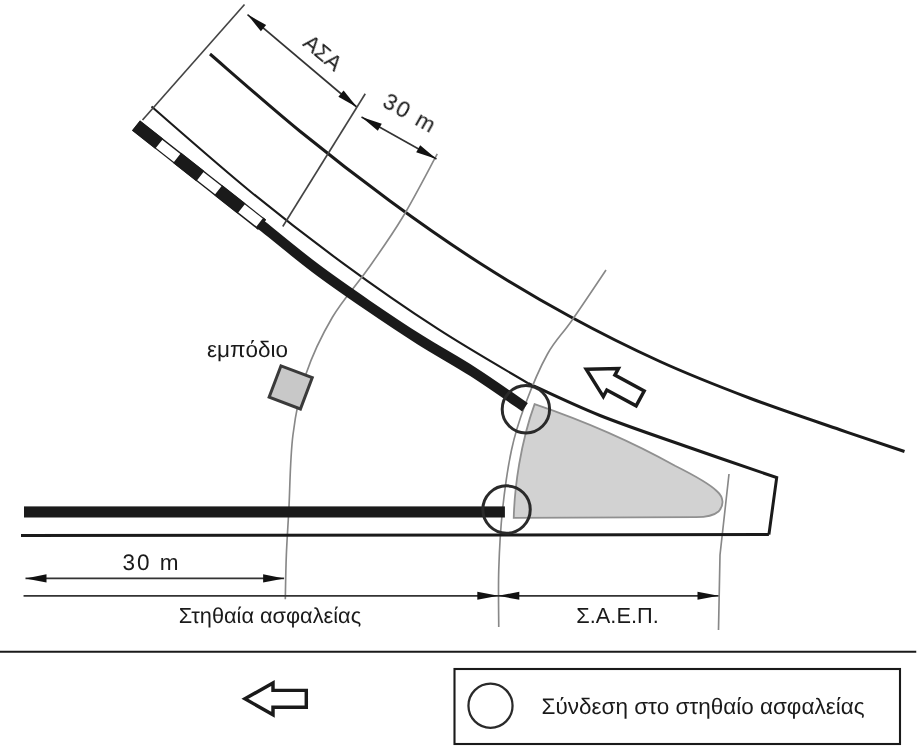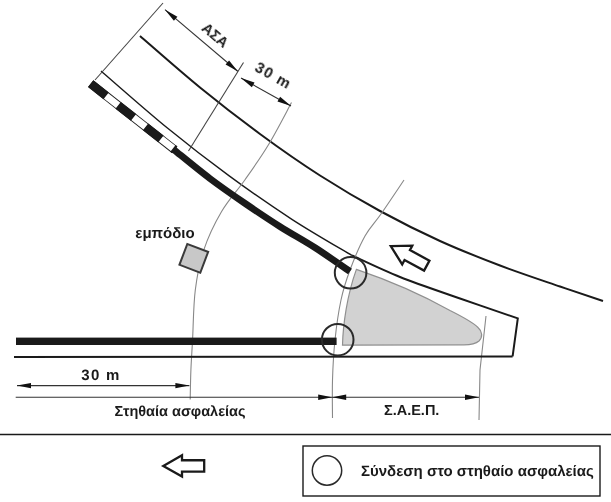--- a/index.html
+++ b/index.html
@@ -1,16 +1,16 @@
 <!DOCTYPE html>
 <html><head>
 <meta charset="utf-8">
 <style>
   html,body{margin:0;padding:0;background:#fff;}
-  #page{position:relative;width:611px;height:502px;background:#fff;overflow:hidden;font-family:"Liberation Sans", sans-serif;transform:translateZ(0);font-weight:bold;}
+  #page{position:relative;width:611px;height:502px;background:#fff;overflow:hidden;font-family:"Liberation Sans", sans-serif;transform:translateZ(0);}
   text{font-family:"Liberation Sans", sans-serif;fill:#1a1a1a;}
 </style>
 </head>
 <body>
 <div id="page">
 <svg width="611" height="502" viewBox="0 0 611 502" text-rendering="geometricPrecision" shape-rendering="geometricPrecision">
   <defs>
         <filter id="noop" x="-20%" y="-20%" width="140%" height="140%">
           <feOffset dx="0" dy="0"></feOffset>
         </filter>

